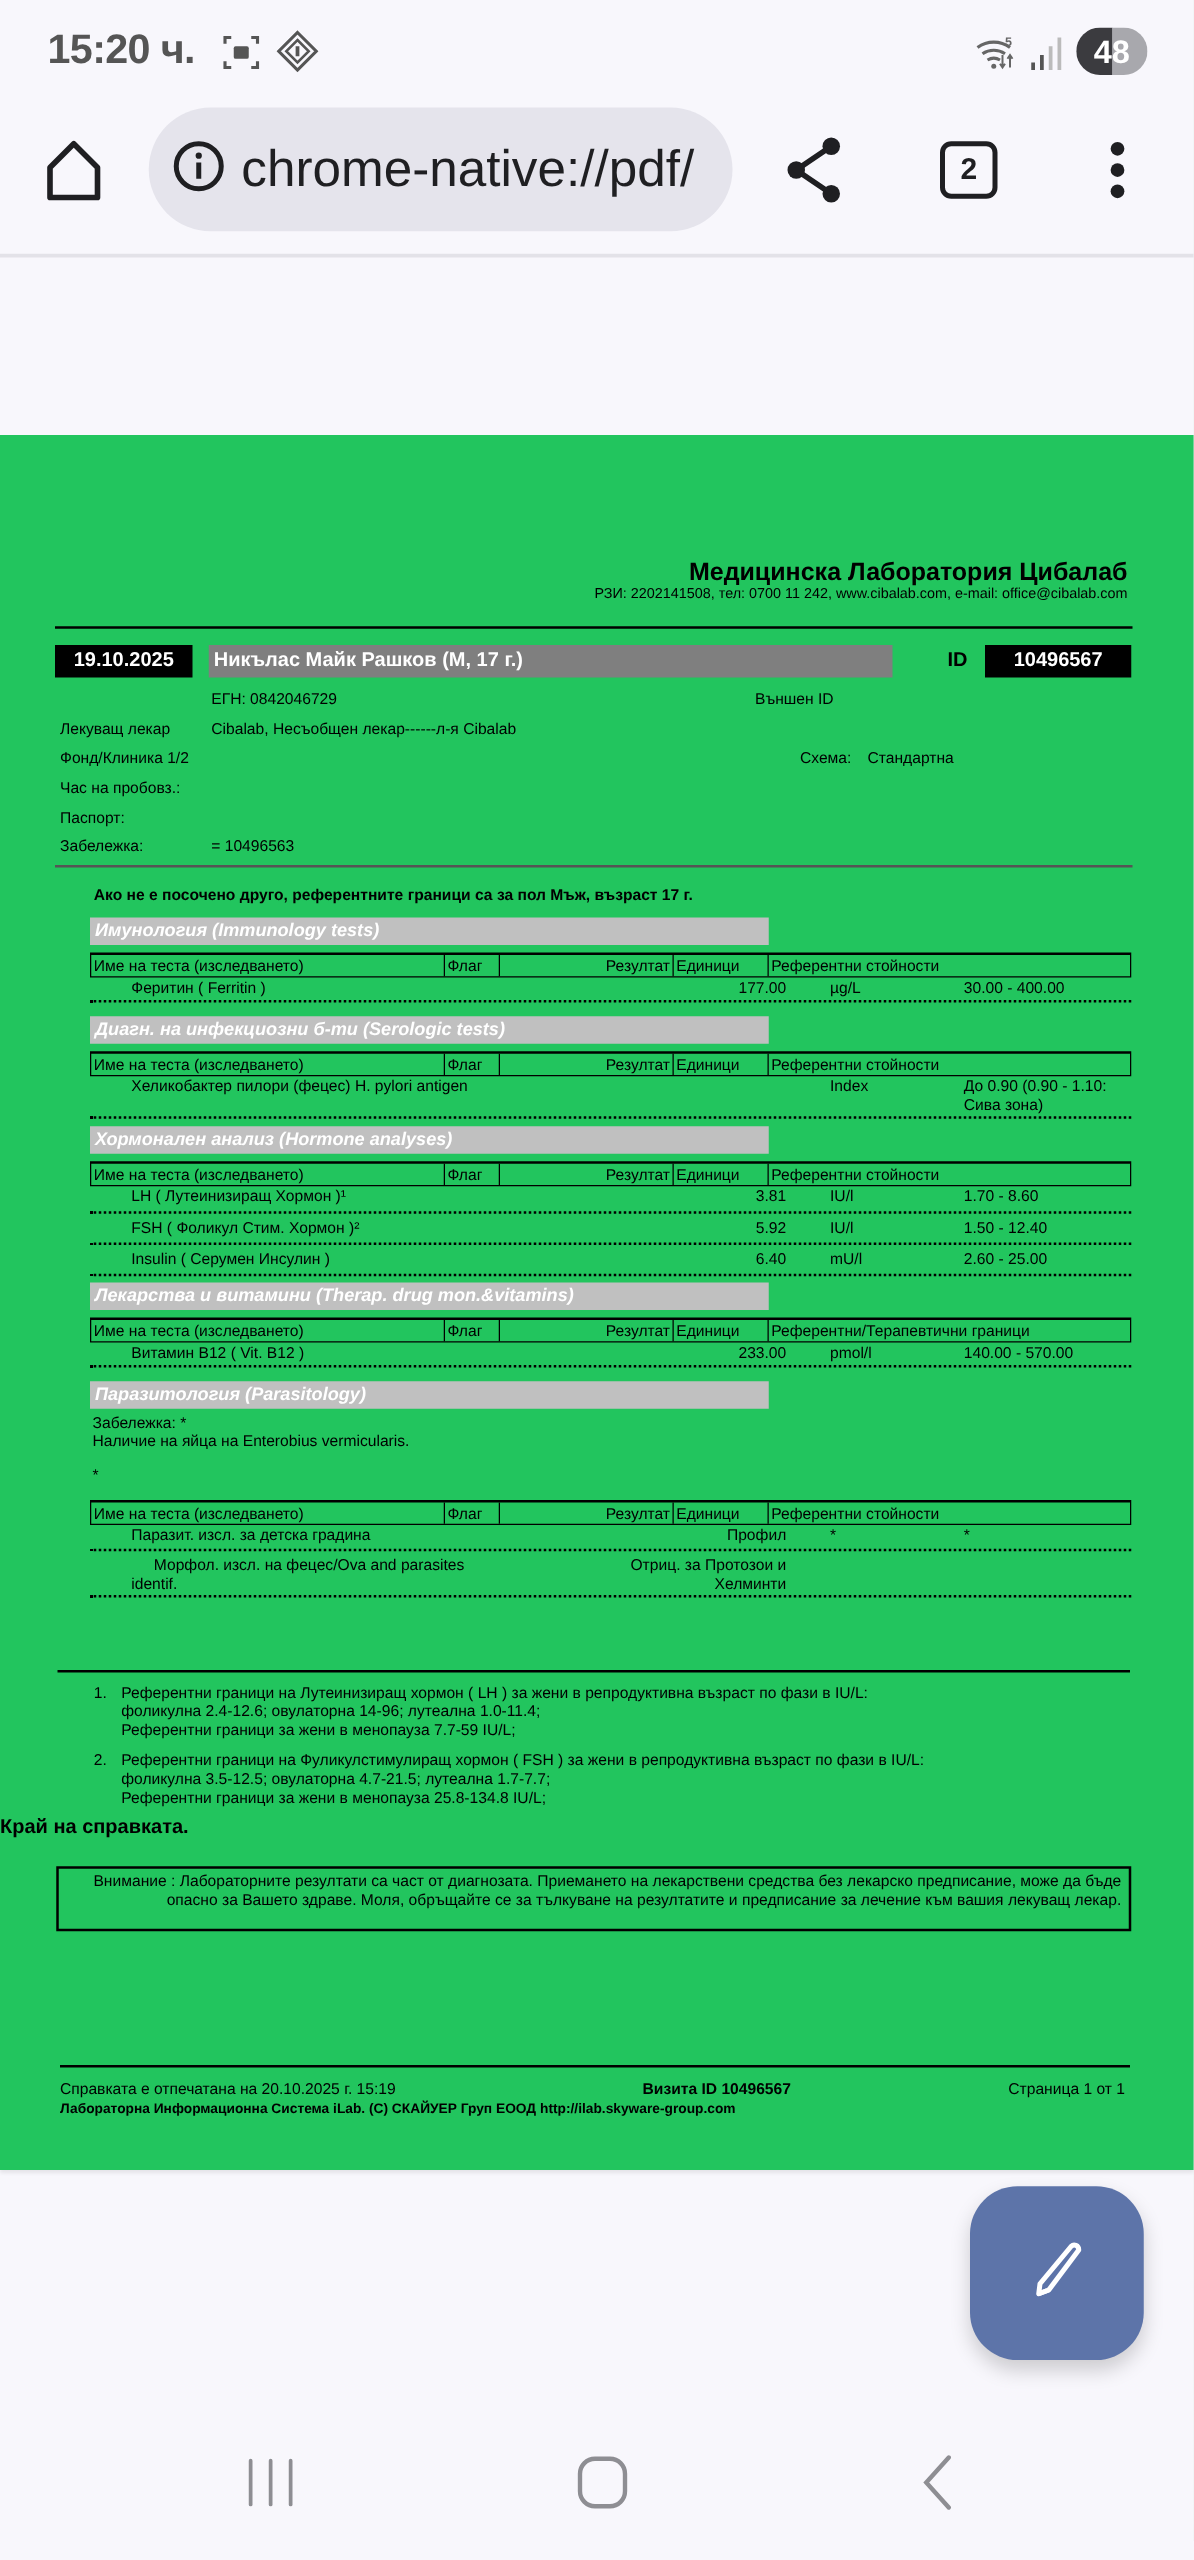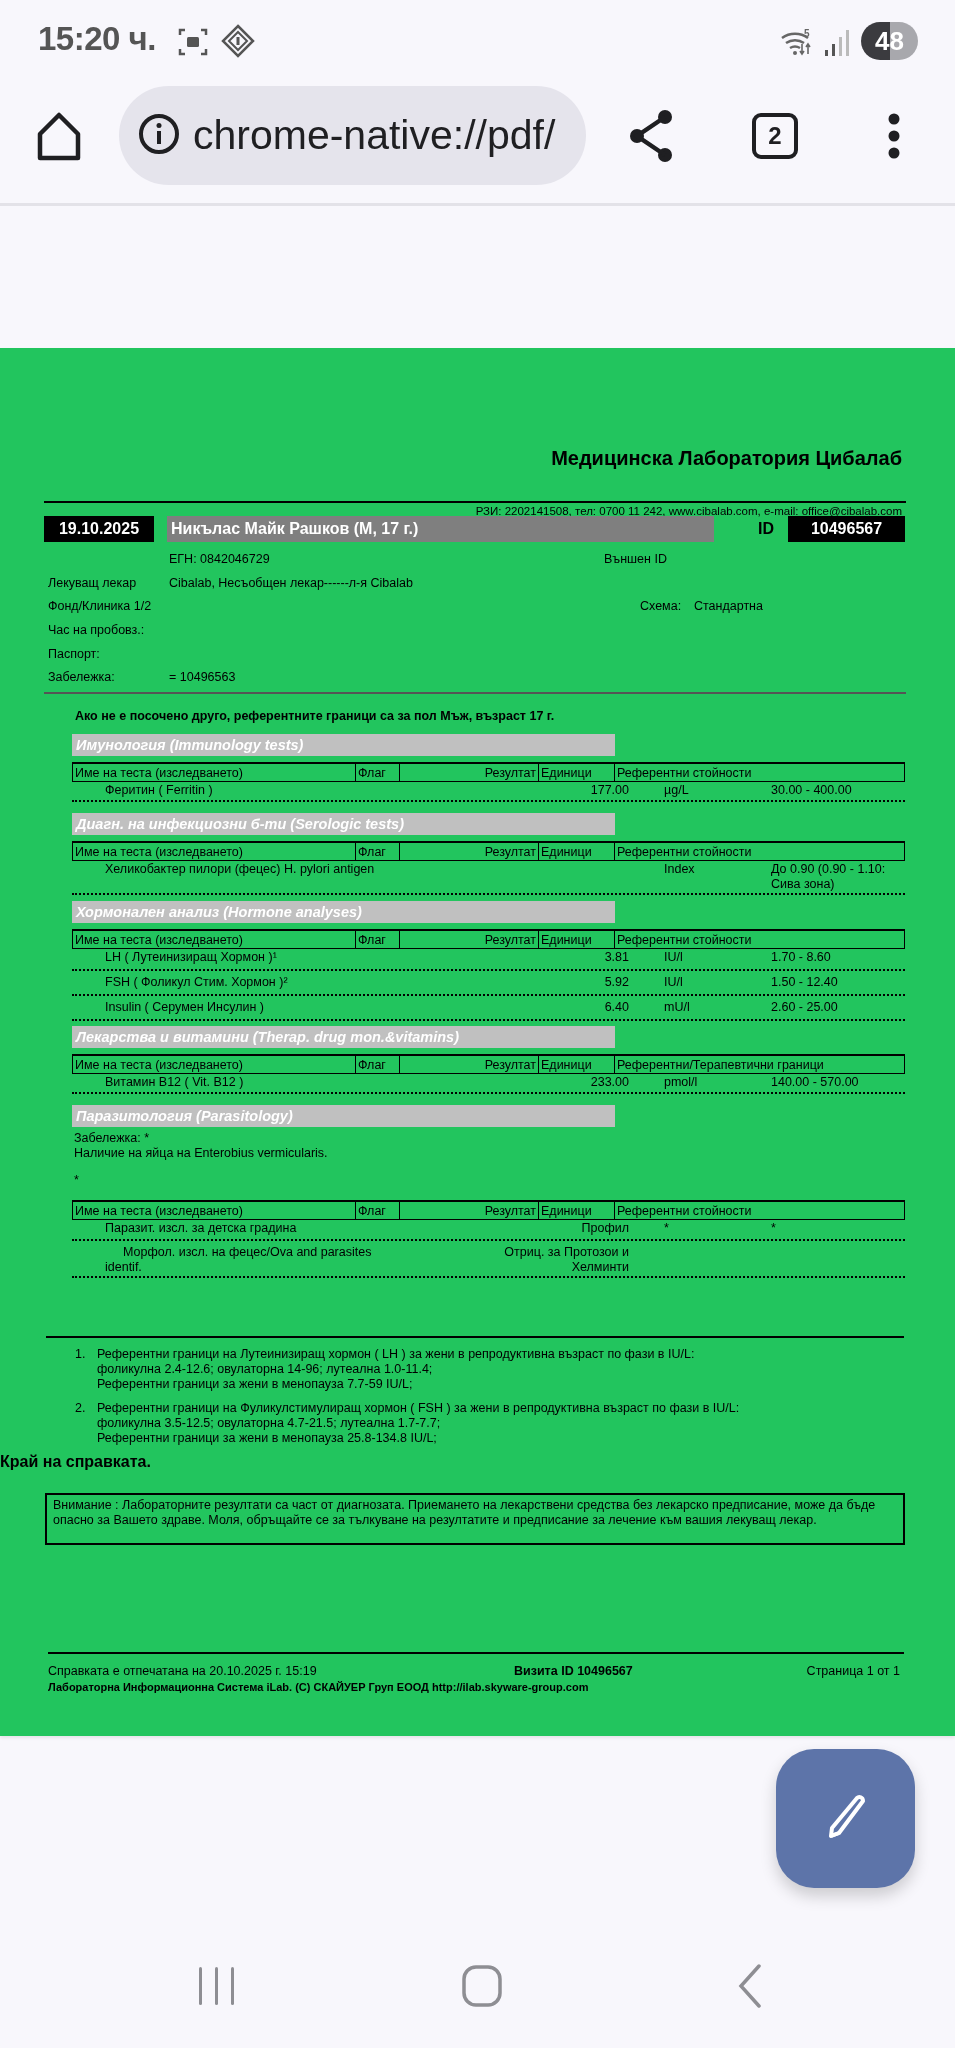--- a/index.html
+++ b/index.html
@@ -15,21 +15,21 @@
   .battery .empty { width: 50%; background: #a8a8ad; }
   .battery span { position: absolute; inset: 0; display: flex; align-items: center; justify-content: center; color: #fff; font-weight: bold; font-size: 26px; }
   .urlbar { position: absolute; left: 119px; top: 86px; width: 467px; height: 99px; border-radius: 50px; background: #e5e4ec; display: flex; align-items: center; padding-left: 18px; overflow: hidden; }
   .url-text { font-size: 41px; color: #1f1f22; margin-left: 12px; white-space: nowrap; }
   .tb-icon { position: absolute; }
   .divider-line { position: absolute; top: 203px; left: 0; width: 955px; height: 3px; background: #e3e2e8; }
 
   
   .pdf-page { position: absolute; left: 0; top: 348px; width: 955px; height: 1388px; background: #22c55e; box-shadow: 0 2px 3px rgba(0,0,0,0.08); }
   .lab-title { position: absolute; right: 53px; top: 99px; font-size: 20px; font-weight: bold; }
-  .lab-contacts { position: absolute; right: 53px; top: 121px; font-size: 11.5px; margin-top: 36px; }
+  .lab-contacts { position: absolute; right: 53px; top: 121px; font-size: 11.5px; }
   .rule-thick { position: absolute; left: 44px; width: 862px; height: 2px; background: #000; }
   .rule-gray { position: absolute; left: 44px; width: 862px; height: 2px; background: #555; }
 
   .date-box { position: absolute; left: 44px; top: 168px; width: 110px; height: 26px; background: #000; color: #fff; font-weight: bold; font-size: 16px; display: flex; align-items: center; justify-content: center; }
   .patient-box { position: absolute; left: 167px; top: 168px; width: 547px; height: 26px; background: #7f7f7f; color: #fff; font-weight: bold; font-size: 16px; display: flex; align-items: center; padding-left: 4px; }
   .id-label { position: absolute; left: 758px; top: 172px; font-weight: bold; font-size: 16px; }
   .id-box { position: absolute; left: 788px; top: 168px; width: 117px; height: 26px; background: #000; color: #fff; font-weight: bold; font-size: 16px; display: flex; align-items: center; justify-content: center; }
 
   .info { position: absolute; font-size: 12.5px; }
 
@@ -49,21 +49,21 @@
   .trow { position: absolute; left: 72px; width: 833px; display: flex; font-size: 12.5px; border-bottom: 2px dotted #000; }
   .trow > div { padding: 0 2px; line-height: 15px; margin-left: 31px; }
   .trow .c-res { text-align: right; display: block; }
 
   .para-text { position: absolute; left: 74px; font-size: 12.5px; line-height: 15px; }
 
   .footnotes { position: absolute; left: 75px; top: 999px; font-size: 12.5px; line-height: 15px; }
   .fn { display: flex; margin-bottom: 9px; }
   .fn-num { width: 22px; }
   .end-title { position: absolute; left: 0; width: 955px; top: 1105px; font-weight: bold; font-size: 16px; }
-  .warning-box { position: absolute; left: 45px; top: 1145px; width: 860px; height: 52px; border: 2px solid #000; font-size: 12.5px; line-height: 15px; padding: 3px 6px; text-align: left; }
+  .warning-box { position: absolute; left: 45px; top: 1145px; width: 860px; height: 52px; border: 2px solid #000; font-size: 12.5px; line-height: 15px; padding: 3px 6px; text-align: right; }
 
   .footer-printed { position: absolute; left: 48px; top: 1316px; font-size: 12.5px; }
   .footer-visit { position: absolute; left: 514px; top: 1316px; font-size: 12.5px; font-weight: bold; }
   .footer-page { position: absolute; right: 55px; top: 1316px; font-size: 12.5px; }
   .footer-system { position: absolute; left: 48px; top: 1333px; font-size: 11px; font-weight: bold; }
 
   
   .fab { position: absolute; left: 776px; top: 1749px; width: 139px; height: 139px; border-radius: 38px; background: #5d74a9; box-shadow: 0 8px 16px rgba(0,0,0,0.18); display: flex; align-items: center; justify-content: center; }
 
   

